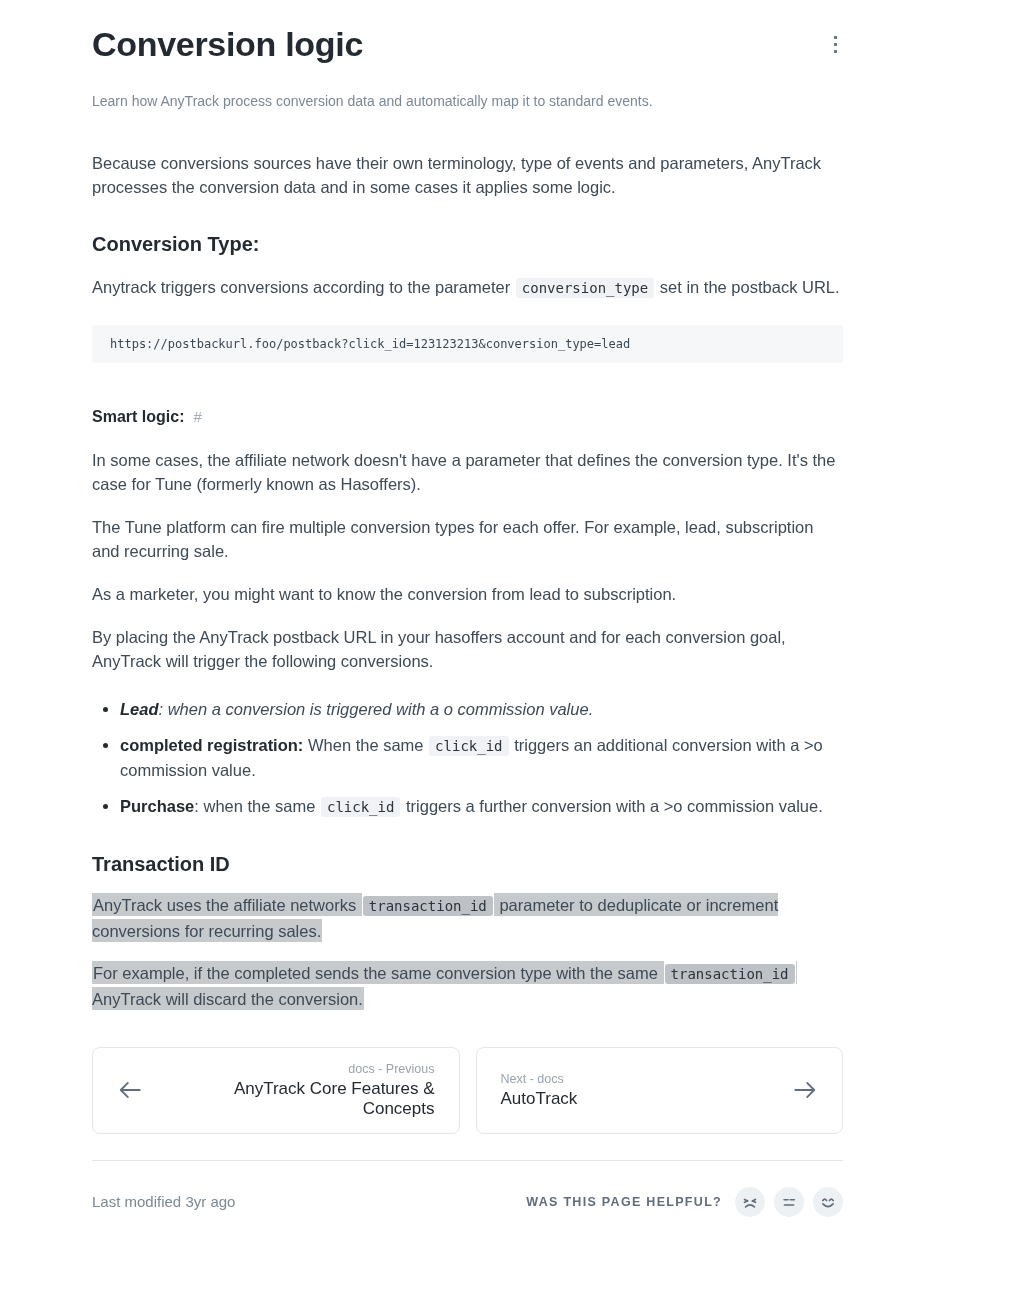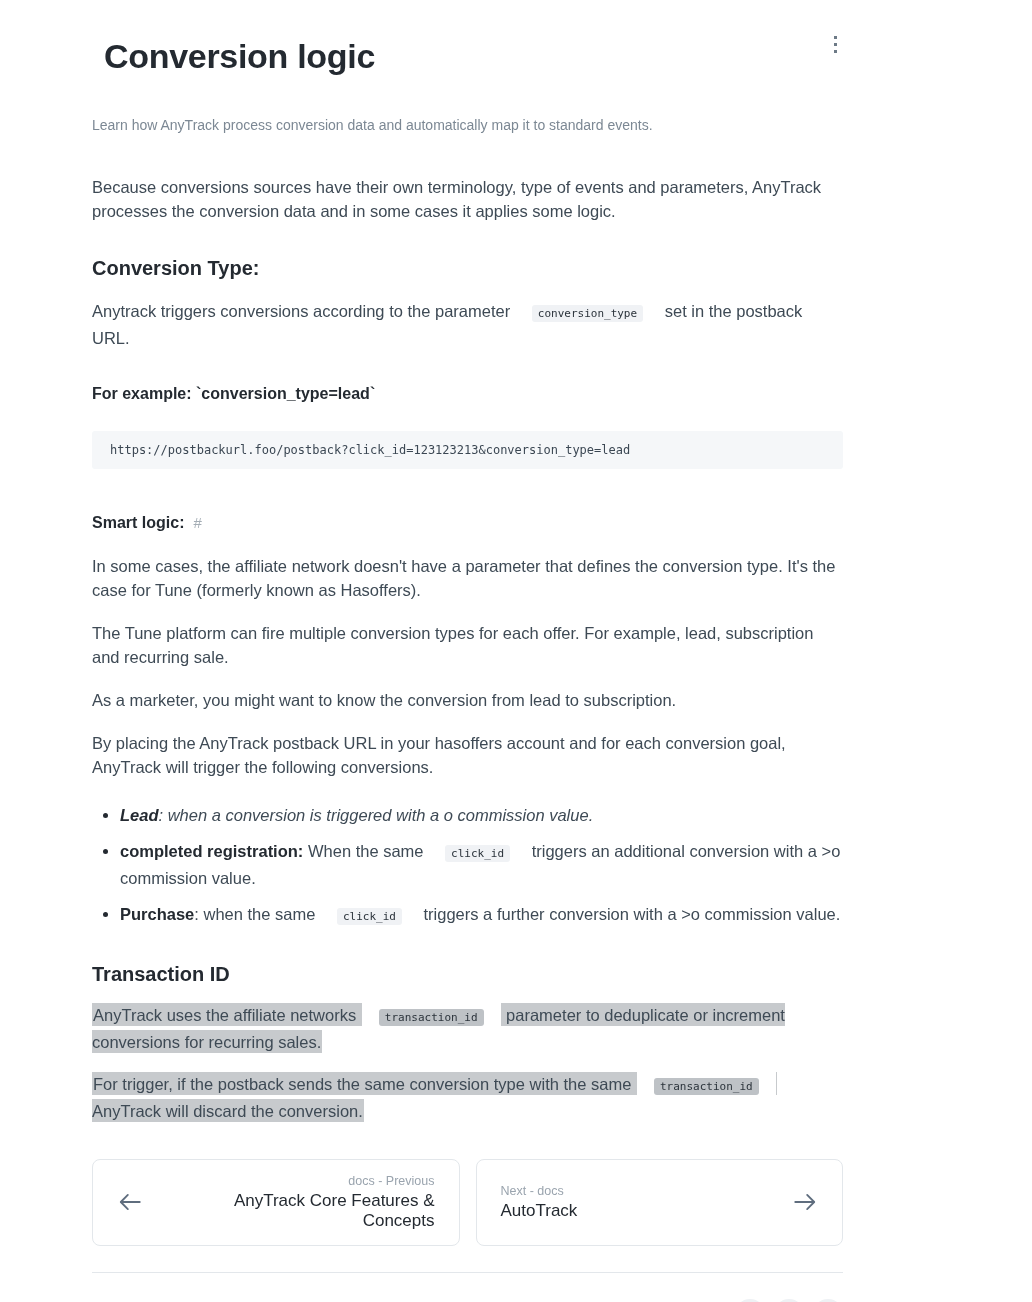--- a/index.html
+++ b/index.html
@@ -8,21 +8,21 @@
     width: 1032px;
     font-family: "Liberation Sans", sans-serif;
     color: #3e4a55;
     -webkit-font-smoothing: antialiased;
   }
   .container { padding: 24px 189px 24px 92px; }
 
   
   .title-row { display: flex; justify-content: space-between; align-items: flex-start; }
   h1.page-title {
-    margin: 12px; font-size: 34px; line-height: 1.2; font-weight: 700;
+    margin: 0; font-size: 34px; line-height: 1.2; font-weight: 700;
     color: #242a31; letter-spacing: -0.3px;
   }
   .kebab-btn {
     background: none; border: none; cursor: pointer; padding: 6px;
     display: flex; flex-direction: column; gap: 4px; align-items: center; margin-top: 6px;
   }
   .kebab-btn .dot { width: 3px; height: 3px; background: #6d7a87; display: block; }
 
   p.lead { margin: 24px 0 0; font-size: 14px; line-height: 25px; color: #7c8894; }
 
@@ -36,22 +36,22 @@
     margin-top: 25px; background: #f5f7f9; border-radius: 3px;
     padding: 11px 18px; font-family: "DejaVu Sans Mono", monospace;
     font-size: 12px; line-height: 16px; color: #3b4753; white-space: pre;
   }
 
   p.sub-heading { margin: 42px 0 0; font-size: 16px; line-height: 24px; }
   p.sub-heading .bold-label { font-weight: 700; color: #242a31; }
   .anchor-link { color: #a4adb5; margin-left: 9px; font-size: 15px; text-decoration: none; }
 
   code.inline {
-    background: #f0f2f5; border-radius: 3px; padding: 2px 6px; margin: 0 17px;
-    font-family: "DejaVu Sans Mono", monospace; font-size: 11px; color: #2b333b;
+    background: #f0f2f5; border-radius: 3px; padding: 2px 6px; margin: 0 1px;
+    font-family: "DejaVu Sans Mono", monospace; font-size: 14px; color: #2b333b;
   }
 
   ul.bullet-list { margin: 24px 0 0; padding-left: 28px; }
   ul.bullet-list li { margin-top: 12px; font-size: 16.5px; line-height: 24px; color: #3e4a55; }
   ul.bullet-list li:first-child { margin-top: 14px; font-style: italic; }
   ul.bullet-list li::marker { color: #242a31; }
   .bold { font-weight: 700; color: #242a31; }
 
   
   p.hl { margin: 17px 0 0; font-size: 16.5px; line-height: 25px; color: #3e4a55; }
@@ -103,42 +103,41 @@
       </button>
     </div>
     <p class="lead">Learn how AnyTrack process conversion data and automatically map it to standard events.</p>
   </header>
 
   <p class="body intro">Because conversions sources have their own terminology, type of events and parameters, AnyTrack processes the conversion data and in some cases it applies some logic.</p>
 
   <h2 class="section-heading">Conversion Type:</h2>
   <p class="body"><span>Anytrack triggers conversions according to the parameter </span><code class="inline">conversion_type</code><span> set in the postback URL.</span></p>
 
-  <p class="example">For example: `conversion_type=lead`</p>
 
   <div class="codeblock">https://postbackurl.foo/postback?click_id=123123213&amp;conversion_type=lead</div>
 
   <p class="sub-heading"><span class="bold-label">Smart logic:</span><a class="anchor-link" href="#">#</a></p>
 
   <p class="body">In some cases, the affiliate network doesn't have a parameter that defines the conversion type. It's the case for Tune (formerly known as Hasoffers).</p>
   <p class="body">The Tune platform can fire multiple conversion types for each offer. For example, lead, subscription and recurring sale.</p>
   <p class="body">As a marketer, you might want to know the conversion from lead to subscription.</p>
   <p class="body">By placing the AnyTrack postback URL in your hasoffers account and for each conversion goal, AnyTrack will trigger the following conversions.</p>
 
   <ul class="bullet-list">
     <li><span class="bold">Lead</span><span>: when a conversion is triggered with a o commission value.</span></li>
     <li><span class="bold">completed registration:</span><span> When the same </span><code class="inline">click_id</code><span> triggers an additional conversion with a &gt;o commission value.</span></li>
     <li><span class="bold">Purchase</span><span>: when the same </span><code class="inline">click_id</code><span> triggers a further conversion with a &gt;o commission value.</span></li>
   </ul>
 
   <h2 class="section-heading">Transaction ID</h2>
 
   <p class="hl"><mark>AnyTrack uses the affiliate networks </mark><code class="inline">transaction_id</code><mark> parameter to deduplicate or increment conversions for recurring sales.</mark></p>
 
-  <p class="hl"><mark>For trigger, if the postback sends the same conversion type with the same </mark><code class="inline">transaction_id</code><mark> AnyTrack will discard the conversion.</mark></p>
+  <p class="hl"><mark>For example, if the completed sends the same conversion type with the same </mark><code class="inline">transaction_id</code><mark> AnyTrack will discard the conversion.</mark></p>
 
 
   <nav class="pagination">
     <a class="page-card prev" href="#">
       <span class="arrow">
         <svg width="26" height="26" viewBox="0 0 24 24" fill="none" stroke="currentColor" stroke-width="1.7" stroke-linecap="round" stroke-linejoin="round">
             <path d="M21 12H4"></path>
             <path d="M10 5.5 3.5 12l6.5 6.5"></path>
           </svg>
       </span>

